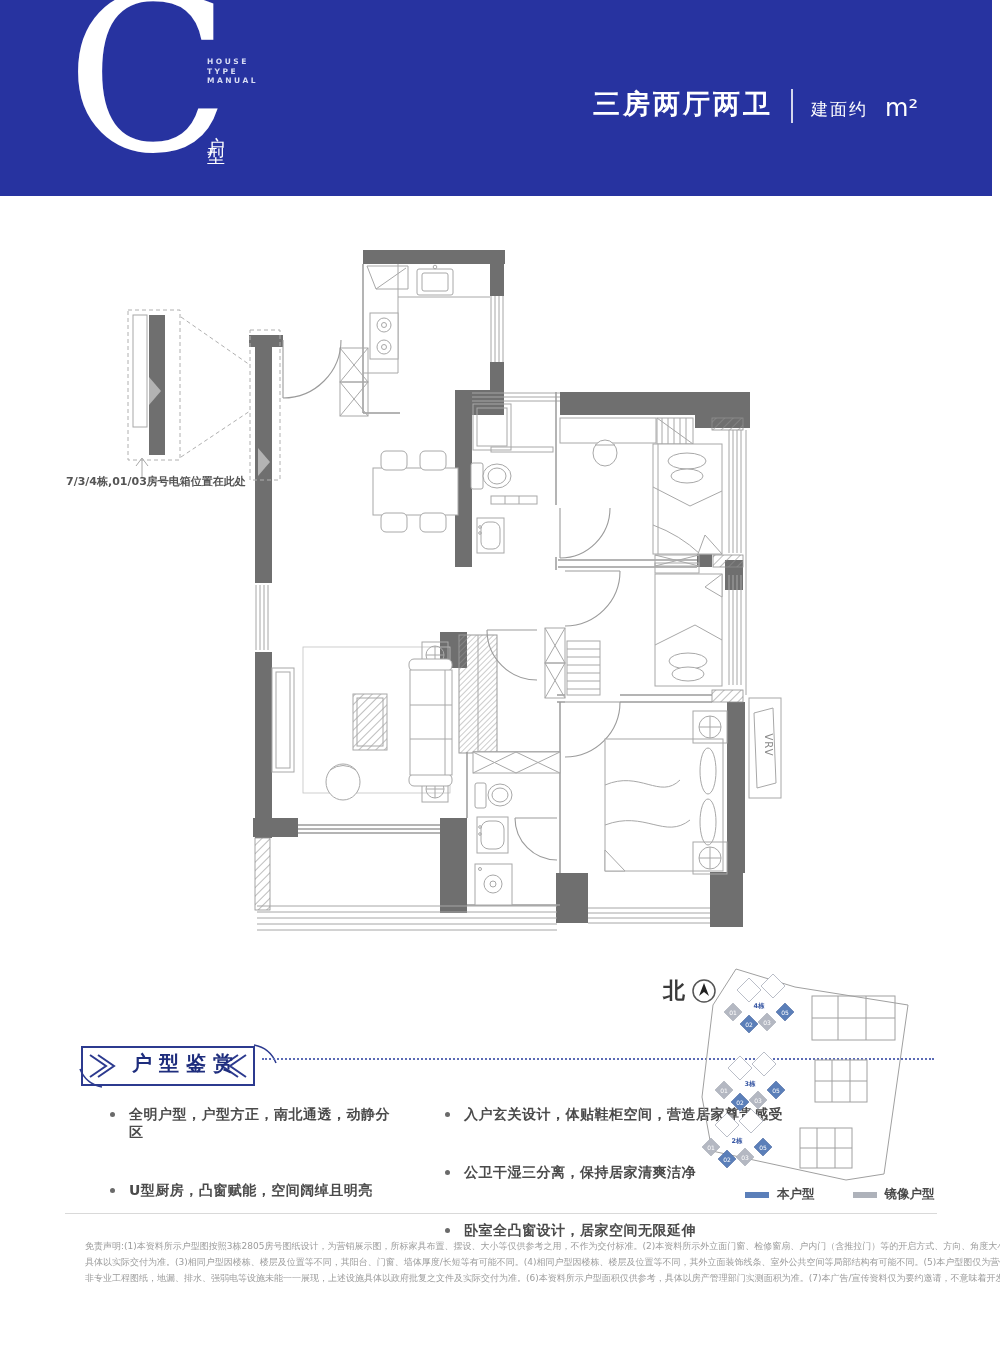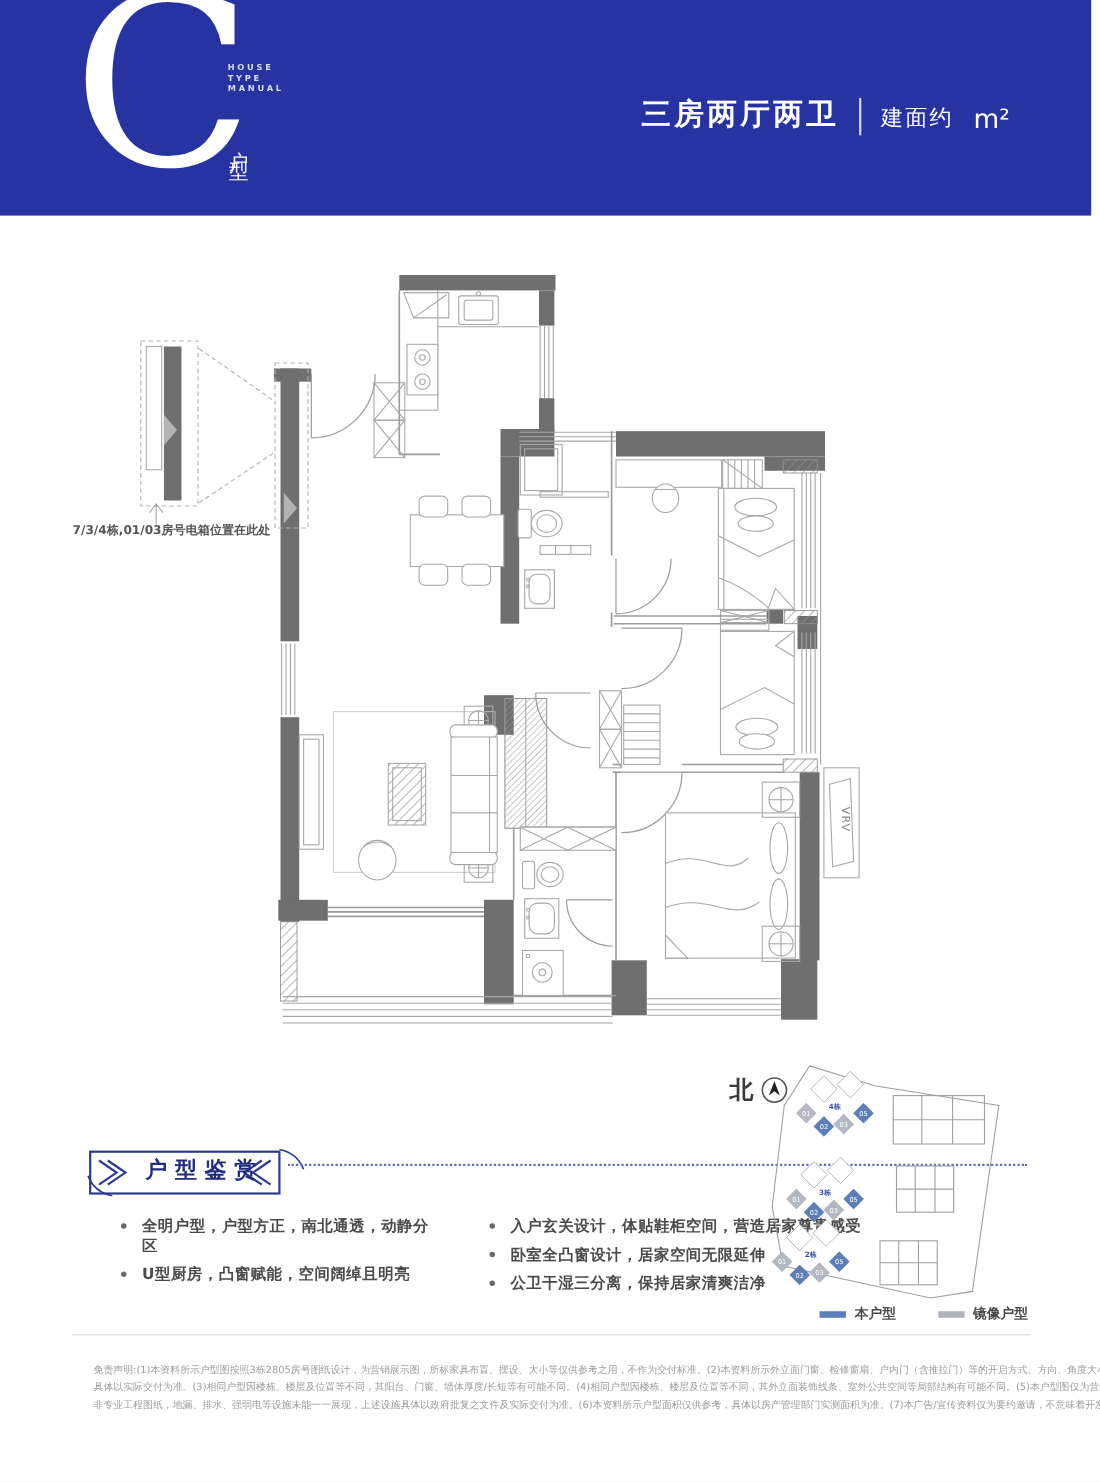--- a/index.html
+++ b/index.html
@@ -9,44 +9,44 @@
   .banner{position:absolute;left:0;top:0;width:992px;height:196px;background:#2733a0;color:#fff;}
   .letter-c{position:absolute;left:66px;top:-32px;font-family:"DejaVu Serif","Liberation Serif",serif;
             font-size:215px;line-height:1;color:#fff;}
   .manual{position:absolute;left:207px;top:21px;font-size:7.5px;letter-spacing:2.5px;
           line-height:9.5px;font-weight:bold;color:#d7dcf4;white-space:pre-line;margin-top:36px;}
   .type-vert{position:absolute;left:204px;top:122px;writing-mode:vertical-rl;font-size:18px;
              letter-spacing:10px;color:#fff;}
   .spec-row{position:absolute;right:74px;top:86px;display:flex;align-items:flex-end;}
   .spec{font-size:27px;font-weight:bold;letter-spacing:3px;margin-bottom:14px;}
   .spec-divider{width:2px;height:34px;background:rgba(255,255,255,.8);margin:0 18px 13px 18px;}
-  .area-prefix{font-size:20px;letter-spacing:2px;margin-bottom:15px;margin-right:16px;}
+  .area-prefix{font-size:17px;letter-spacing:2px;margin-bottom:15px;margin-right:5px;}
   .area-number{font-size:66px;line-height:.92;font-weight:500;letter-spacing:1px;}
-  .area-unit{font-size:24px;margin-bottom:14px;margin-left:2px;}
+  .area-unit{font-size:24px;margin-bottom:14px;margin-left:12px;}
   
   .plan-svg{position:absolute;left:60px;top:225px;}
   .wall{fill:#6f6f6f;}
   .ht{fill:url(#hatch);stroke:#909090;stroke-width:.8;}
   .ln{stroke:#9b9b9b;stroke-width:1.5;fill:none;}
   .tn{stroke:#a8a8a8;stroke-width:1;fill:none;}
   .fw{stroke:#a8a8a8;stroke-width:1;fill:#fff;}
   .wn{stroke:#a6a6a6;stroke-width:1;}
   .lt{stroke:#c2c2c2;stroke-width:.8;fill:none;}
   .dsh{stroke:#b0b0b0;stroke-width:1;fill:none;stroke-dasharray:4 3;}
   .door{stroke:#9b9b9b;stroke-width:1.1;fill:none;}
   .mark{fill:#b3b3b3;}
   .vrv-txt{font-size:10px;fill:#8a8a8a;letter-spacing:1px;}
   .callout-label{position:absolute;left:66px;top:474px;font-size:11px;font-weight:bold;color:#555;}
   
   .ribbon-svg{position:absolute;left:74px;top:1038px;}
   .ribbon-title{position:absolute;left:110px;top:1050px;width:130px;text-align:right;
                 font-size:20px;font-weight:bold;color:#1e2d7d;letter-spacing:7px;}
   .dotline{position:absolute;left:262px;top:1058px;width:672px;border-top:2px dotted #5b6bb5;}
   .features{position:absolute;left:110px;top:1106px;width:820px;display:flex;}
-  .fcol{display:flex;flex-direction:column;gap:8px;}
+  .fcol{display:flex;flex-direction:column;gap:40px;}
   .fcol.left{width:280px;}
   .fcol.right{margin-left:55px;}
   .fitem{display:flex;align-items:flex-start;font-size:14px;font-weight:600;color:#4b4b4b;
          letter-spacing:.5px;}
   .dot{width:5px;height:5px;border-radius:50%;background:#6a6a6a;margin:6px 14px 0 0;flex:none;}
   
   .north{position:absolute;left:663px;top:976px;display:flex;align-items:center;gap:6px;}
   .north-label{font-size:22px;font-weight:bold;color:#3a3a3a;}
   .site-svg{position:absolute;left:660px;top:960px;}
   .site-ln{fill:none;stroke:#a0a0a0;stroke-width:1;}
@@ -411,25 +411,25 @@
           <span>U型厨房，凸窗赋能，空间阔绰且明亮</span>
         </div>
     </div>
     <div class="fcol right">
       <div class="fitem">
           <span class="dot"></span>
           <span>入户玄关设计，体贴鞋柜空间，营造居家尊贵感受</span>
         </div>
       <div class="fitem">
           <span class="dot"></span>
-          <span>卧室全凸窗设计，居家空间无限延伸</span>
+          <span>公卫干湿三分离，保持居家清爽洁净</span>
         </div>
       <div class="fitem">
           <span class="dot"></span>
-          <span>公卫干湿三分离，保持居家清爽洁净</span>
+          <span>卧室全凸窗设计，居家空间无限延伸</span>
         </div>
     </div>
   </div>
 
   <div class="north">
     <span class="north-label">北</span>
     <svg width="26" height="26" viewBox="0 0 26 26">
       <circle cx="13" cy="13" r="11" fill="none" stroke="#555" stroke-width="1.5"></circle>
       <polygon points="13,5 18,18 13,14 8,18" fill="#222"></polygon>
     </svg>

